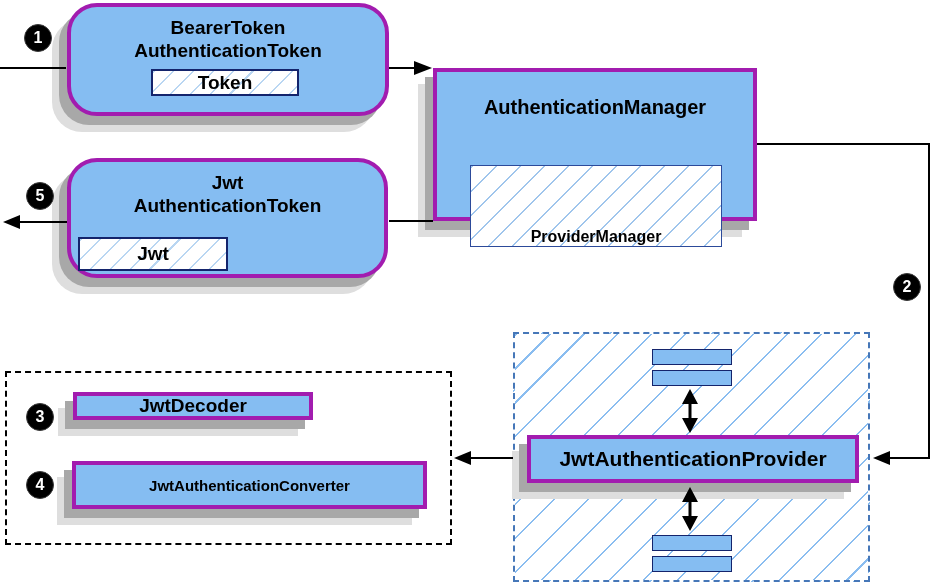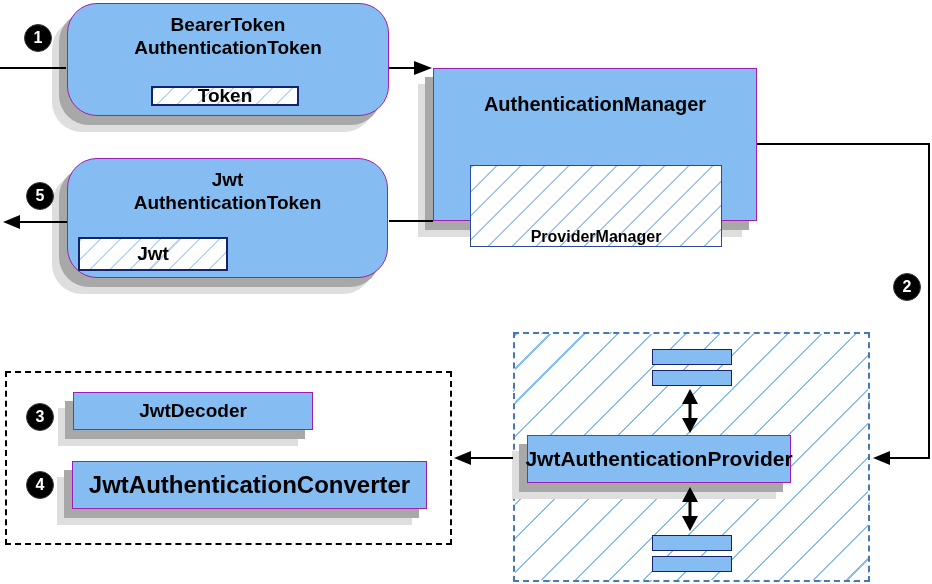--- a/index.html
+++ b/index.html
@@ -7,21 +7,21 @@
     position:relative;width:932px;height:584px;overflow:hidden;
     background:#ffffff;
     font-family:"Liberation Sans", sans-serif;
     color:#000;
   }
   .abs{position:absolute;box-sizing:border-box;}
 
   
   .bluebox{
     background:#85bdf2;
-    border:1px solid #a21caf;
+    border:4px solid #a21caf;
     box-shadow:-8px 9px 0 #a8a8a8, -15px 16px 0 #dedede;
     display:flex;align-items:center;justify-content:center;
     font-weight:bold;
     z-index:3;
   }
   .rounded{border-radius:30px;display:block;}
 
   .boxtitle{
     text-align:center;font-weight:bold;font-size:19px;line-height:23px;
     padding-top:9px;
@@ -92,21 +92,21 @@
 <body>
 
 <div id="stage">
 
   <div class="abs bluebox rounded" style="left:67px;top:3px;width:322px;height:113px;">
     <div class="boxtitle">
       <div>BearerToken</div>
       <div>AuthenticationToken</div>
     </div>
   </div>
-  <div class="abs slot" style="left:151px;top:86px;width:148px;height:20px;">
+  <div class="abs slot" style="left:151px;top:69px;width:148px;height:27px;">
     <span>Token</span>
   </div>
 
   <div class="abs bluebox rounded" style="left:67px;top:158px;width:321px;height:120px;">
     <div class="boxtitle">
       <div>Jwt</div>
       <div>AuthenticationToken</div>
     </div>
   </div>
   <div class="abs slot" style="left:78px;top:237px;width:150px;height:34px;">
@@ -119,34 +119,34 @@
   <div class="abs slot-lg" style="left:470px;top:125px;width:252px;height:82px;">
     <span>ProviderManager</span>
   </div>
 
 
   <div class="abs providers-box" style="left:513px;top:332px;width:357px;height:250px;"></div>
 
   <div class="abs bar" style="left:652px;top:349px;width:80px;height:16px;"></div>
   <div class="abs bar" style="left:652px;top:370px;width:80px;height:16px;"></div>
 
-  <div class="abs bluebox" style="left:527px;top:435px;width:264px;height:48px;font-size:21px;">
+  <div class="abs bluebox" style="left:527px;top:435px;width:332px;height:48px;font-size:21px;">
     <span>JwtAuthenticationProvider</span>
   </div>
 
   <div class="abs bar" style="left:652px;top:535px;width:80px;height:16px;"></div>
   <div class="abs bar" style="left:652px;top:556px;width:80px;height:16px;"></div>
 
   <div class="abs decoders-box" style="left:5px;top:371px;width:447px;height:174px;"></div>
 
-  <div class="abs bluebox" style="left:73px;top:392px;width:240px;height:38px;font-size:19px;">
+  <div class="abs bluebox" style="left:73px;top:392px;width:240px;height:28px;font-size:19px;">
     <span>JwtDecoder</span>
   </div>
 
-  <div class="abs bluebox" style="left:72px;top:461px;width:355px;height:48px;font-size:24px;">
+  <div class="abs bluebox" style="left:72px;top:461px;width:355px;height:48px;font-size:15px;">
     <span>JwtAuthenticationConverter</span>
   </div>
 
   <svg id="wires" width="932" height="584" viewBox="0 0 932 584">
 
     <line x1="0" y1="68" x2="66" y2="68" stroke="#000" stroke-width="2"></line>
 
     <line x1="389" y1="68" x2="416" y2="68" stroke="#000" stroke-width="2"></line>
     <polygon points="414,61 432,68 414,75" fill="#000"></polygon>
 

